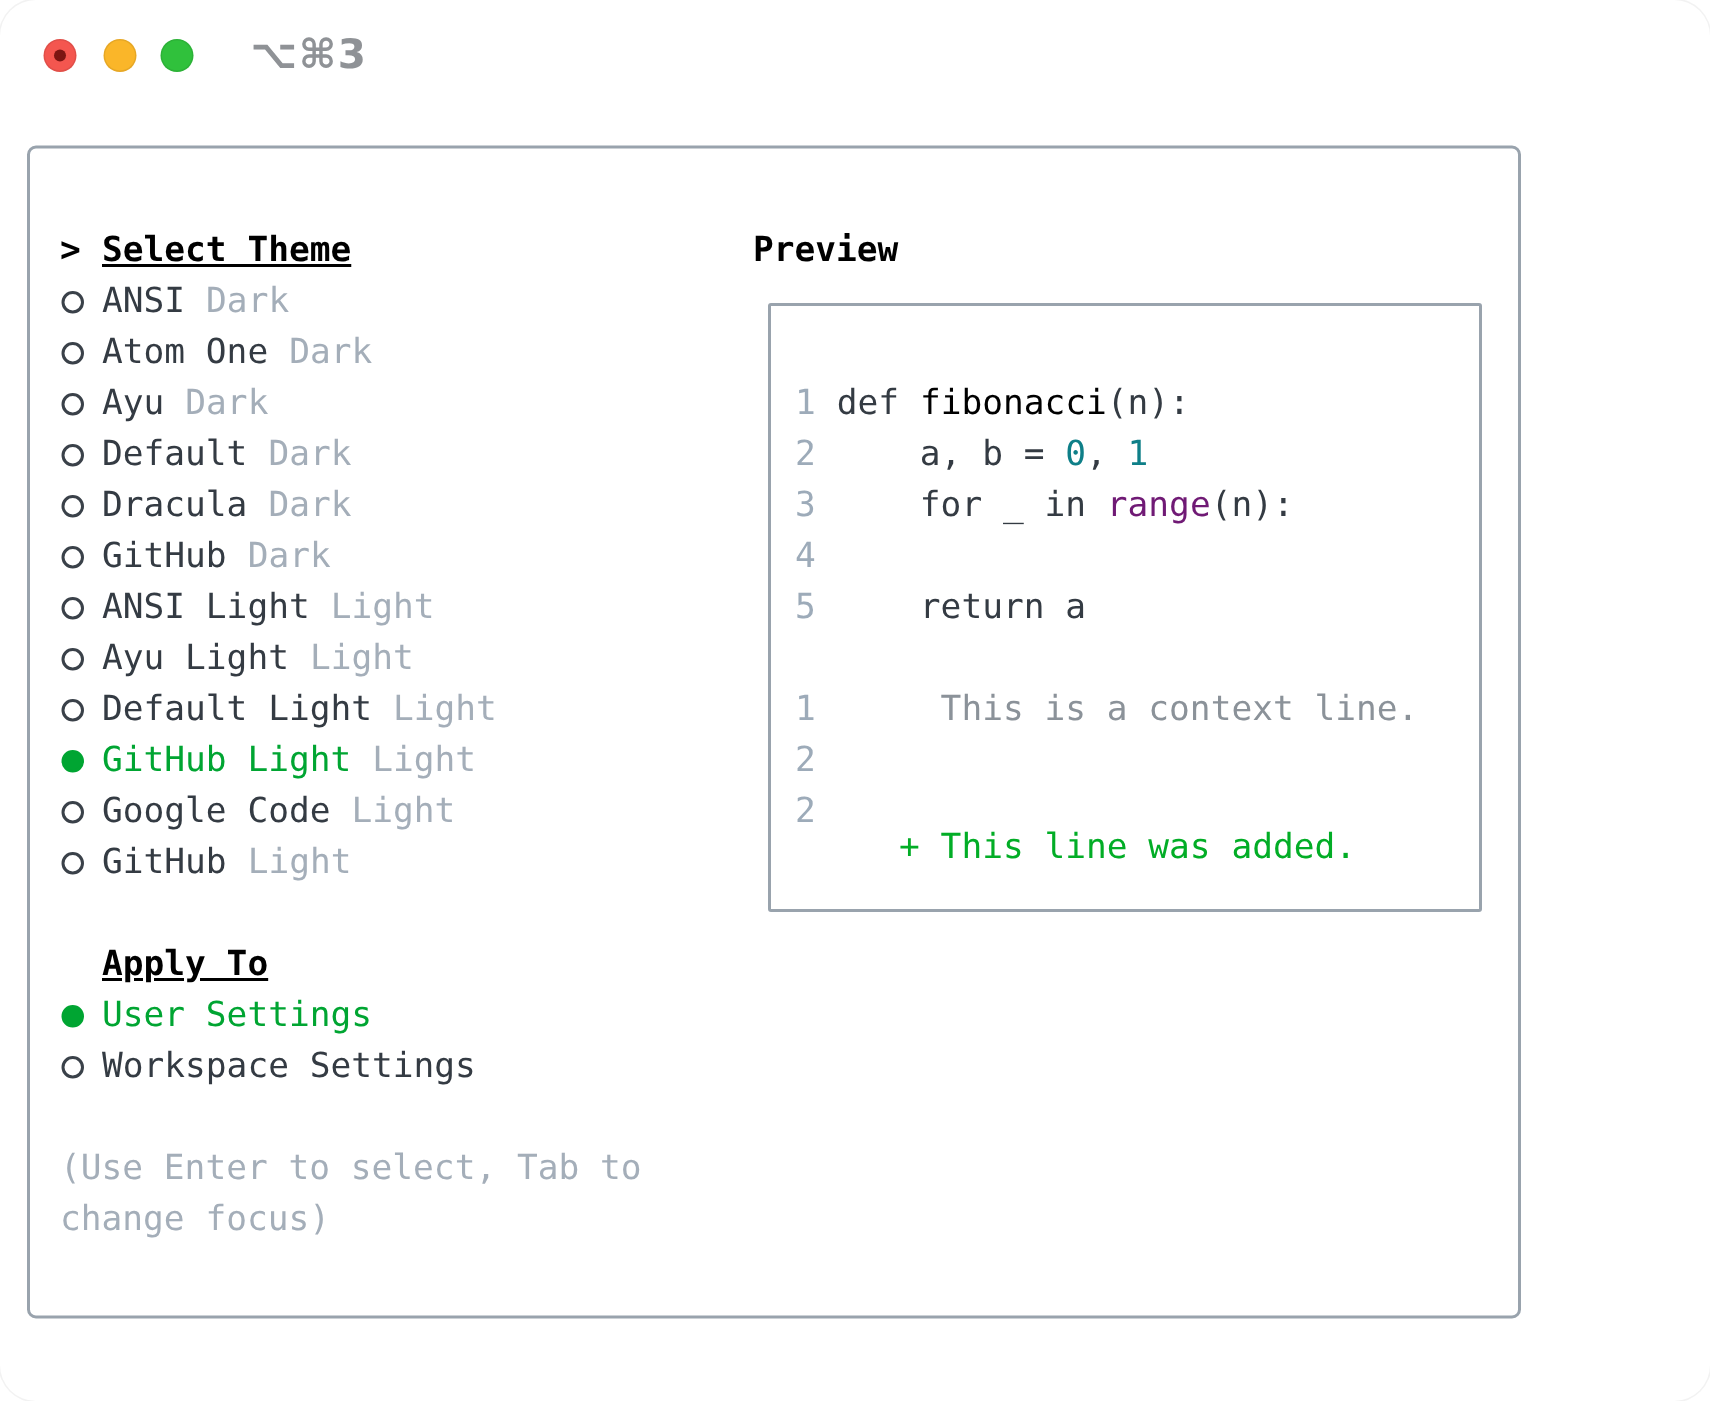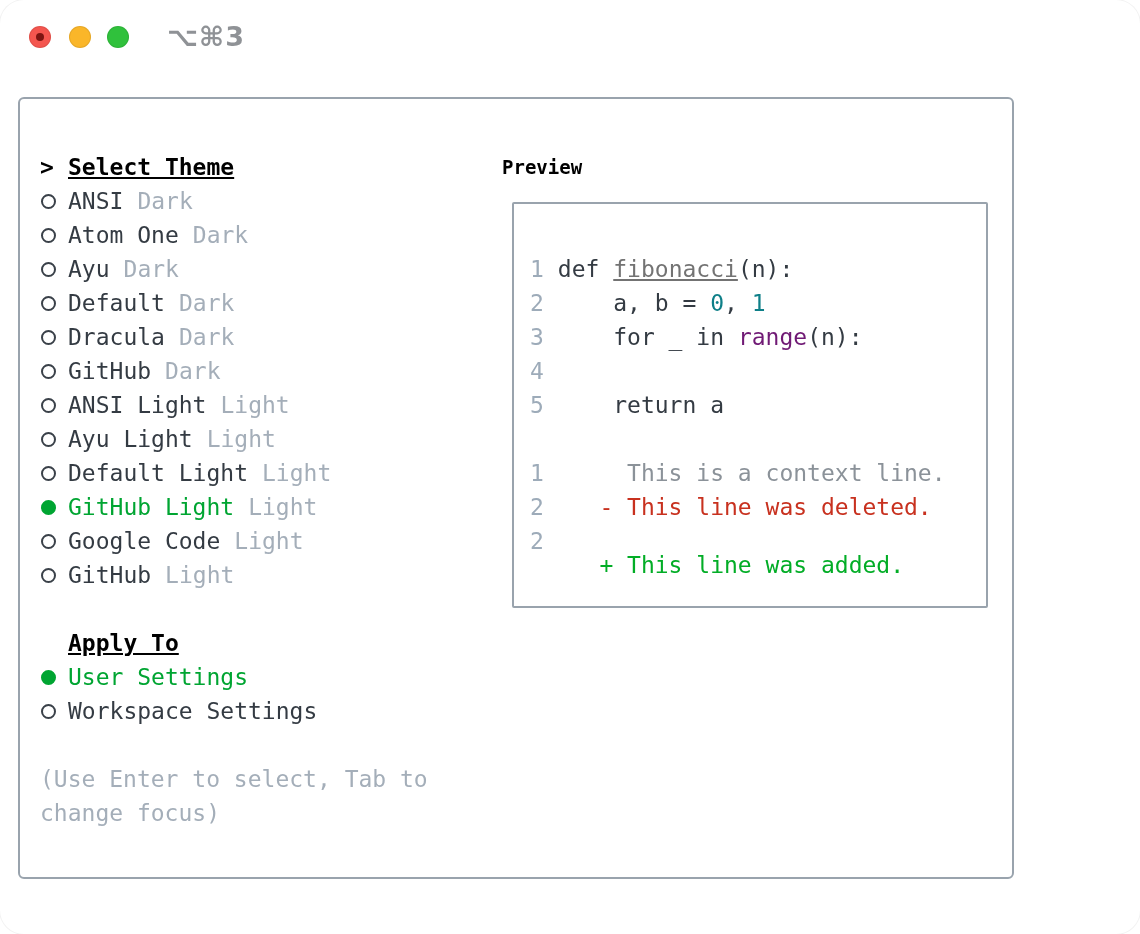--- a/index.html
+++ b/index.html
@@ -26,27 +26,27 @@
   .prompt{font-weight:bold;color:#000;}
   .radio{width:11px;height:11px;border:2px solid #3a4149;border-radius:50%;margin-left:1px;}
   .radio.sel{background:#00a532;border-color:#00a532;}
   .hdr{font-weight:bold;color:#000;text-decoration:underline;}
   .tname{color:#343b43;}
   .tname.sel{color:#00a532;}
   .variant{color:#a4aeb9;margin-left:14px;}
   .hint{color:#a4aeb9;}
   
   .preview-hdr{position:absolute;left:482px;top:51px;height:34px;display:flex;align-items:center;
-               font-size:19px;font-weight:bold;color:#000;}
+               font-size:23px;font-weight:bold;color:#000;}
   .preview-box{position:absolute;left:492px;top:103px;width:476px;height:406px;box-sizing:border-box;
                border:2px solid #99a3ad;border-radius:2px;background:#fff;padding:48px 0 0 16px;overflow:hidden;}
   .cline{height:34px;display:flex;align-items:center;font-size:23px;white-space:pre;}
   .ln{width:14px;flex:none;color:#9dabb9;}
   .tok-code{color:#343b43;}
-  .tok-func{color:#737373;text-decoration:underline;}
+  .tok-func{color:#000000;}
   .tok-number{color:#0e7f88;}
   .tok-builtin{color:#701a75;text-align:right;}
   .tok-context{color:#8b9299;}
   .tok-deleted{color:#c8311f;}
   .tok-added{color:#02ad26;margin-top:48px;}
 </style>
 </head>
 <body>
 
 <div class="window">
@@ -107,19 +107,19 @@
       <div id="code-block">
           <div class="cline"><span class="ln">1</span><span class="tok-code"> def </span><span class="tok-func">fibonacci</span><span class="tok-code">(n):</span></div>
           <div class="cline"><span class="ln">2</span><span class="tok-code">     a, b = </span><span class="tok-number">0</span><span class="tok-code">, </span><span class="tok-number">1</span></div>
           <div class="cline"><span class="ln">3</span><span class="tok-code">     for _ in </span><span class="tok-builtin">range</span><span class="tok-code">(n):</span></div>
           <div class="cline"><span class="ln">4</span></div>
           <div class="cline"><span class="ln">5</span><span class="tok-code">     return a</span></div>
         </div>
       <div class="spacer"></div>
       <div id="diff-block">
           <div class="cline"><span class="ln">1</span><span class="tok-context">      This is a context line.</span></div>
-          <div class="cline"><span class="ln">2</span><span class="tok-deleted">    - This line was deleted.</span></div>
+          <div class="cline"><span class="ln">2</span></div>
           <div class="cline"><span class="ln">2</span><span class="tok-added">    + This line was added.</span></div>
         </div>
     </div>
 
   </div>
 </div>
 
 </body></html>

